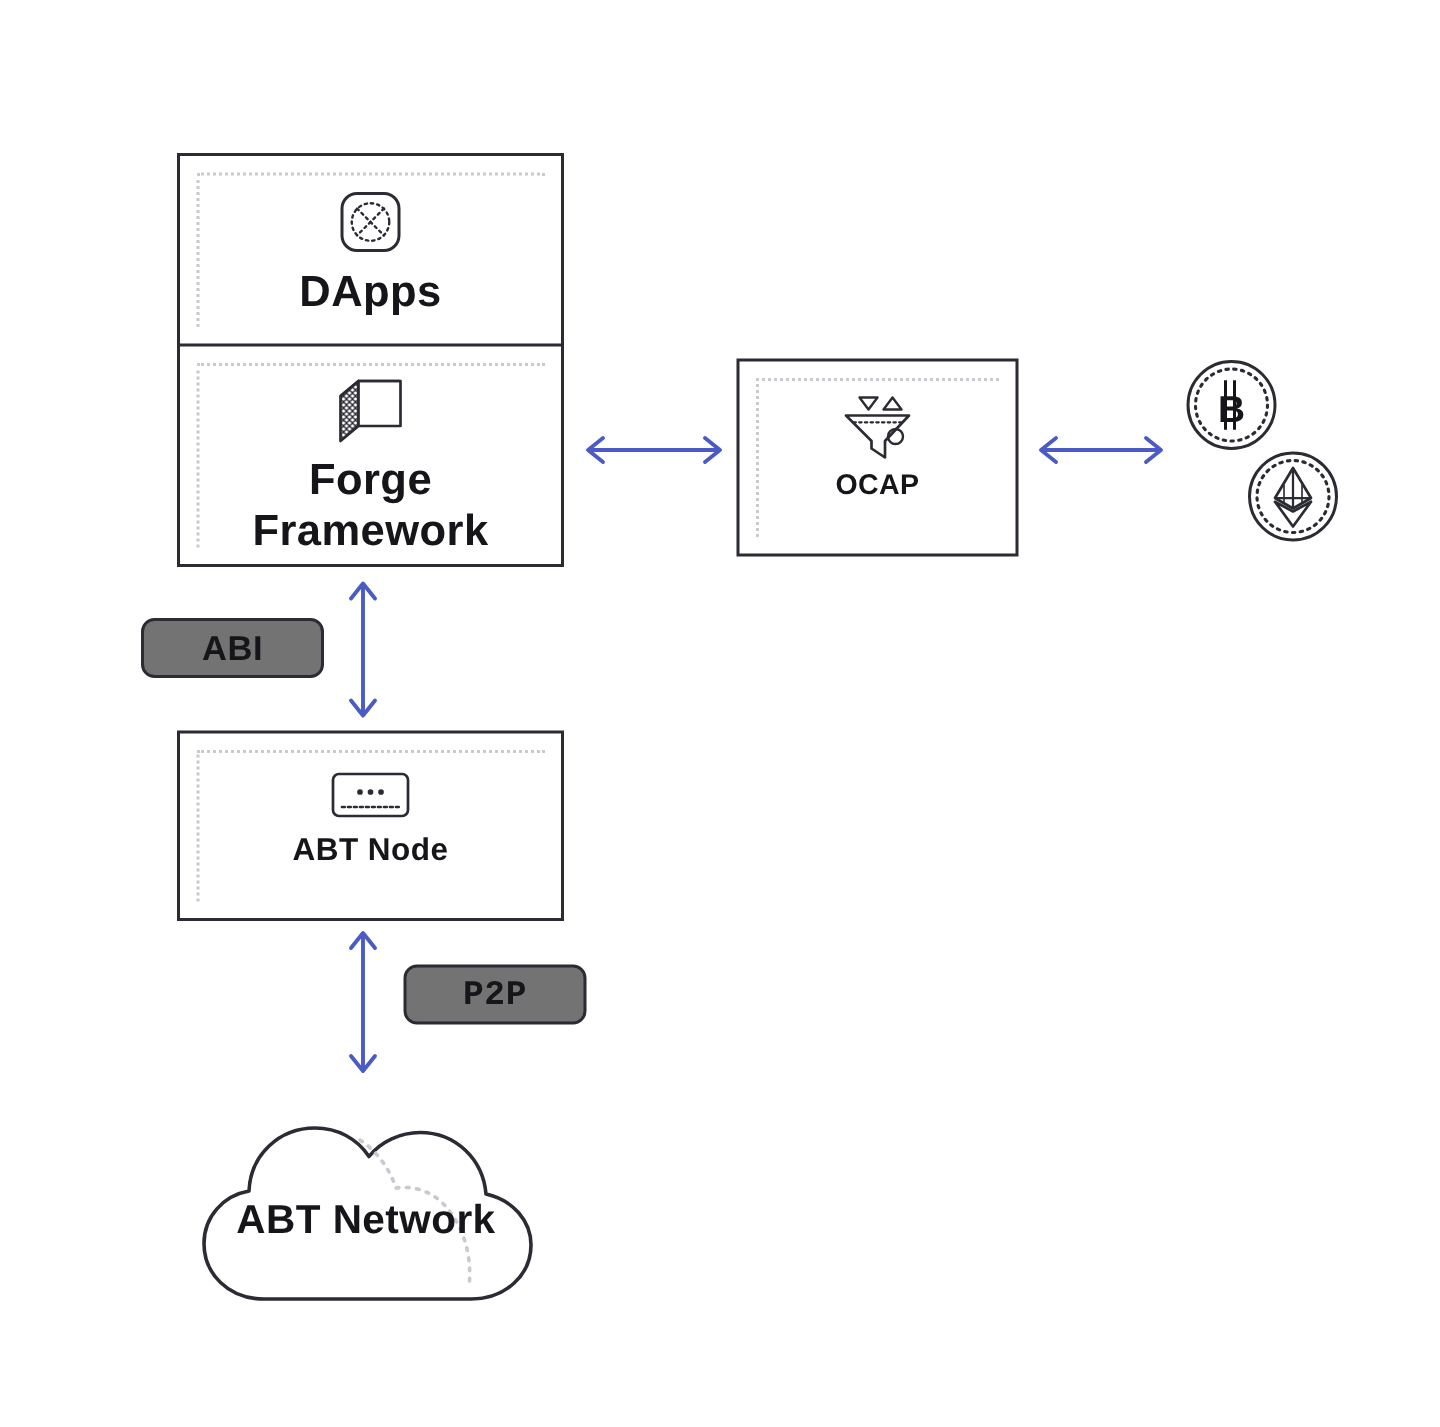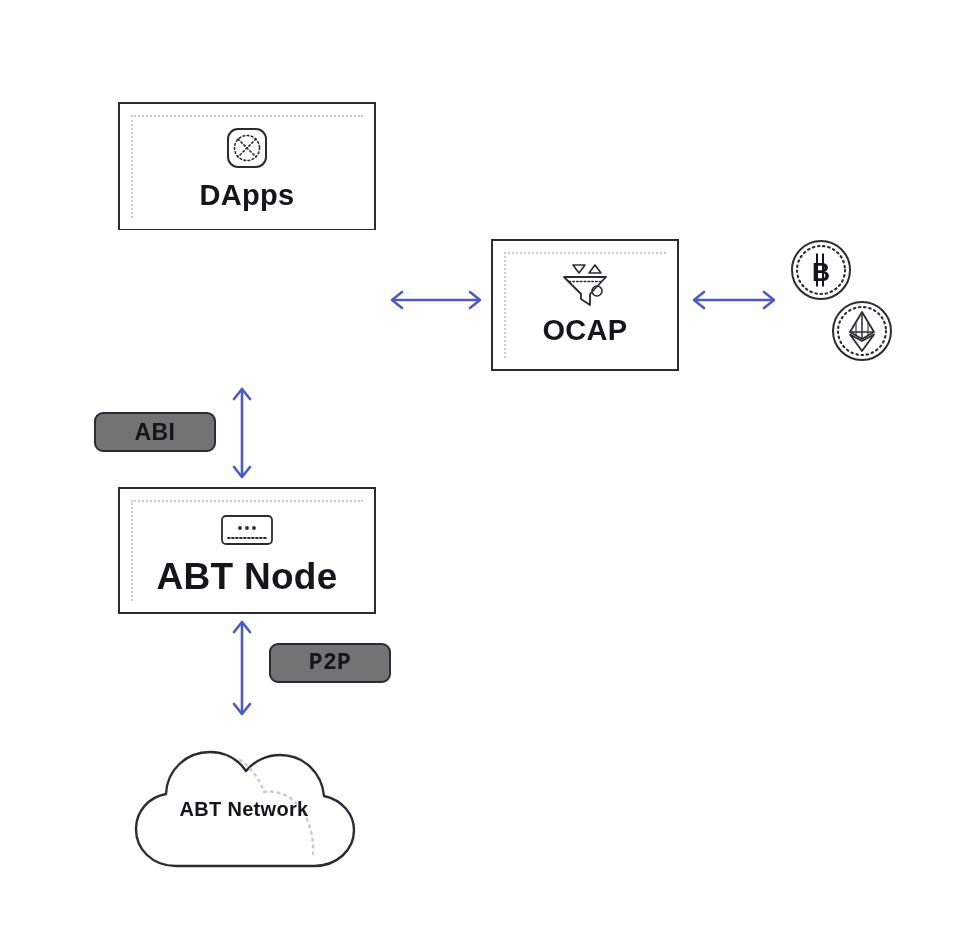--- a/index.html
+++ b/index.html
@@ -89,21 +89,21 @@
 
   
   .arrow-svg { position: absolute; overflow: visible; }
 
   
   #cloud { position: absolute; left: 128px; top: 720px; width: 232px; height: 152px; }
   #cloud-label {
     position: absolute;
     left: 128px; top: 798px; width: 232px;
     text-align: center;
-    font-size: 20px;
+    font-size: 27px;
     font-weight: 700;
     color: #16161a;
     letter-spacing: 0.3px;
   }
 
   
   #coin-btc { position: absolute; left: 789px; top: 238px; width: 64px; height: 64px; }
   #coin-eth { position: absolute; left: 830px; top: 299px; width: 64px; height: 64px; }
 </style>
 </head>
@@ -117,51 +117,76 @@
       <svg width="44" height="44" viewBox="0 0 44 44">
         <rect x="3" y="3" width="38" height="38" rx="10" ry="10" fill="none" stroke="#2b2b33" stroke-width="2"></rect>
         <circle cx="22" cy="22" r="12.5" fill="none" stroke="#2b2b33" stroke-width="1.6" stroke-dasharray="1.6 2.6" stroke-linecap="round"></circle>
         <line x1="13" y1="13" x2="31" y2="31" stroke="#2b2b33" stroke-width="1.6" stroke-dasharray="1.6 2.6" stroke-linecap="round"></line>
         <line x1="31" y1="13" x2="13" y2="31" stroke="#2b2b33" stroke-width="1.6" stroke-dasharray="1.6 2.6" stroke-linecap="round"></line>
       </svg>
     </div>
     <div class="box-label" style="top:74px;font-size:29px;">DApps</div>
   </div>
 
+  <div class="box" id="panel-forge">
+    <div class="dotted-inner"></div>
+    <div class="icon-wrap" style="top:20px;height:48px;">
+      <svg width="56" height="50" viewBox="0 0 56 50">
+        <defs>
+          <pattern id="hatch" width="4" height="4" patternUnits="userSpaceOnUse">
+            <path d="M0,4 L4,0" stroke="#2b2b33" stroke-width="0.9"></path>
+            <path d="M0,0 L4,4" stroke="#2b2b33" stroke-width="0.9"></path>
+          </pattern>
+        </defs>
+
+        <polygon points="8,14 20,4 20,34 8,44" fill="url(#hatch)" stroke="#2b2b33" stroke-width="1.8" stroke-linejoin="round"></polygon>
+
+        <polygon points="20,4 48,4 48,34 20,34" fill="#ffffff" stroke="#2b2b33" stroke-width="1.8" stroke-linejoin="round"></polygon>
+
+        <polygon points="8,44 20,34 48,34 36,44" fill="#ffffff" stroke="#2b2b33" stroke-width="1.8" stroke-linejoin="round" opacity="0"></polygon>
+
+        <polyline points="8,14 20,4 48,4" fill="none" stroke="#2b2b33" stroke-width="1.8" stroke-linejoin="round"></polyline>
+      </svg>
+    </div>
+    <div class="box-label" style="top:72px;font-size:29px;">
+      <span>Forge</span><br>
+      <span>Framework</span>
+    </div>
+  </div>
 
   <div class="box" id="panel-ocap">
     <div class="dotted-inner"></div>
     <div class="icon-wrap" style="top:20px;height:46px;">
       <svg width="52" height="46" viewBox="0 0 52 46">
 
         <polygon points="14,4 26,4 20,12" fill="none" stroke="#2b2b33" stroke-width="1.6" stroke-linejoin="round"></polygon>
         <polygon points="30,12 42,12 36,4" fill="none" stroke="#2b2b33" stroke-width="1.6" stroke-linejoin="round"></polygon>
 
         <path d="M5,16 L47,16 L31,33 L31,44 L22,38 L22,33 Z" fill="none" stroke="#2b2b33" stroke-width="1.8" stroke-linejoin="round"></path>
 
         <line x1="10" y1="20.5" x2="42" y2="20.5" stroke="#2b2b33" stroke-width="1.5" stroke-dasharray="1.6 2.2" stroke-linecap="round"></line>
 
         <circle cx="38" cy="30" r="5" fill="none" stroke="#2b2b33" stroke-width="1.6"></circle>
       </svg>
     </div>
-    <div class="box-label" style="top:72px;font-size:29px;">OCAP</div>
+    <div class="box-label" style="top:72px;font-size:19px;">OCAP</div>
   </div>
 
   <div class="box" id="panel-abtnode">
     <div class="dotted-inner"></div>
     <div class="icon-wrap" style="top:25px;height:32px;">
       <svg width="54" height="32" viewBox="0 0 54 32">
         <rect x="2" y="2" width="50" height="28" rx="4" ry="4" fill="none" stroke="#2b2b33" stroke-width="1.8"></rect>
         <circle cx="20" cy="14" r="1.9" fill="#2b2b33"></circle>
         <circle cx="27" cy="14" r="1.9" fill="#2b2b33"></circle>
         <circle cx="34" cy="14" r="1.9" fill="#2b2b33"></circle>
         <line x1="8" y1="24" x2="46" y2="24" stroke="#2b2b33" stroke-width="1.8" stroke-dasharray="1.8 2.2" stroke-linecap="round"></line>
       </svg>
     </div>
-    <div class="box-label" style="top:66px;font-size:37px;">ABT Node</div>
+    <div class="box-label" style="top:66px;font-size:21px;">ABT Node</div>
   </div>
 
   <div class="tag" id="tag-abi">
     <span>ABI</span>
   </div>
   <div class="tag" id="tag-p2p">
     <span>P2P</span>
   </div>
 
   <svg class="arrow-svg" style="left:386px; top:288px;" width="100" height="24">

